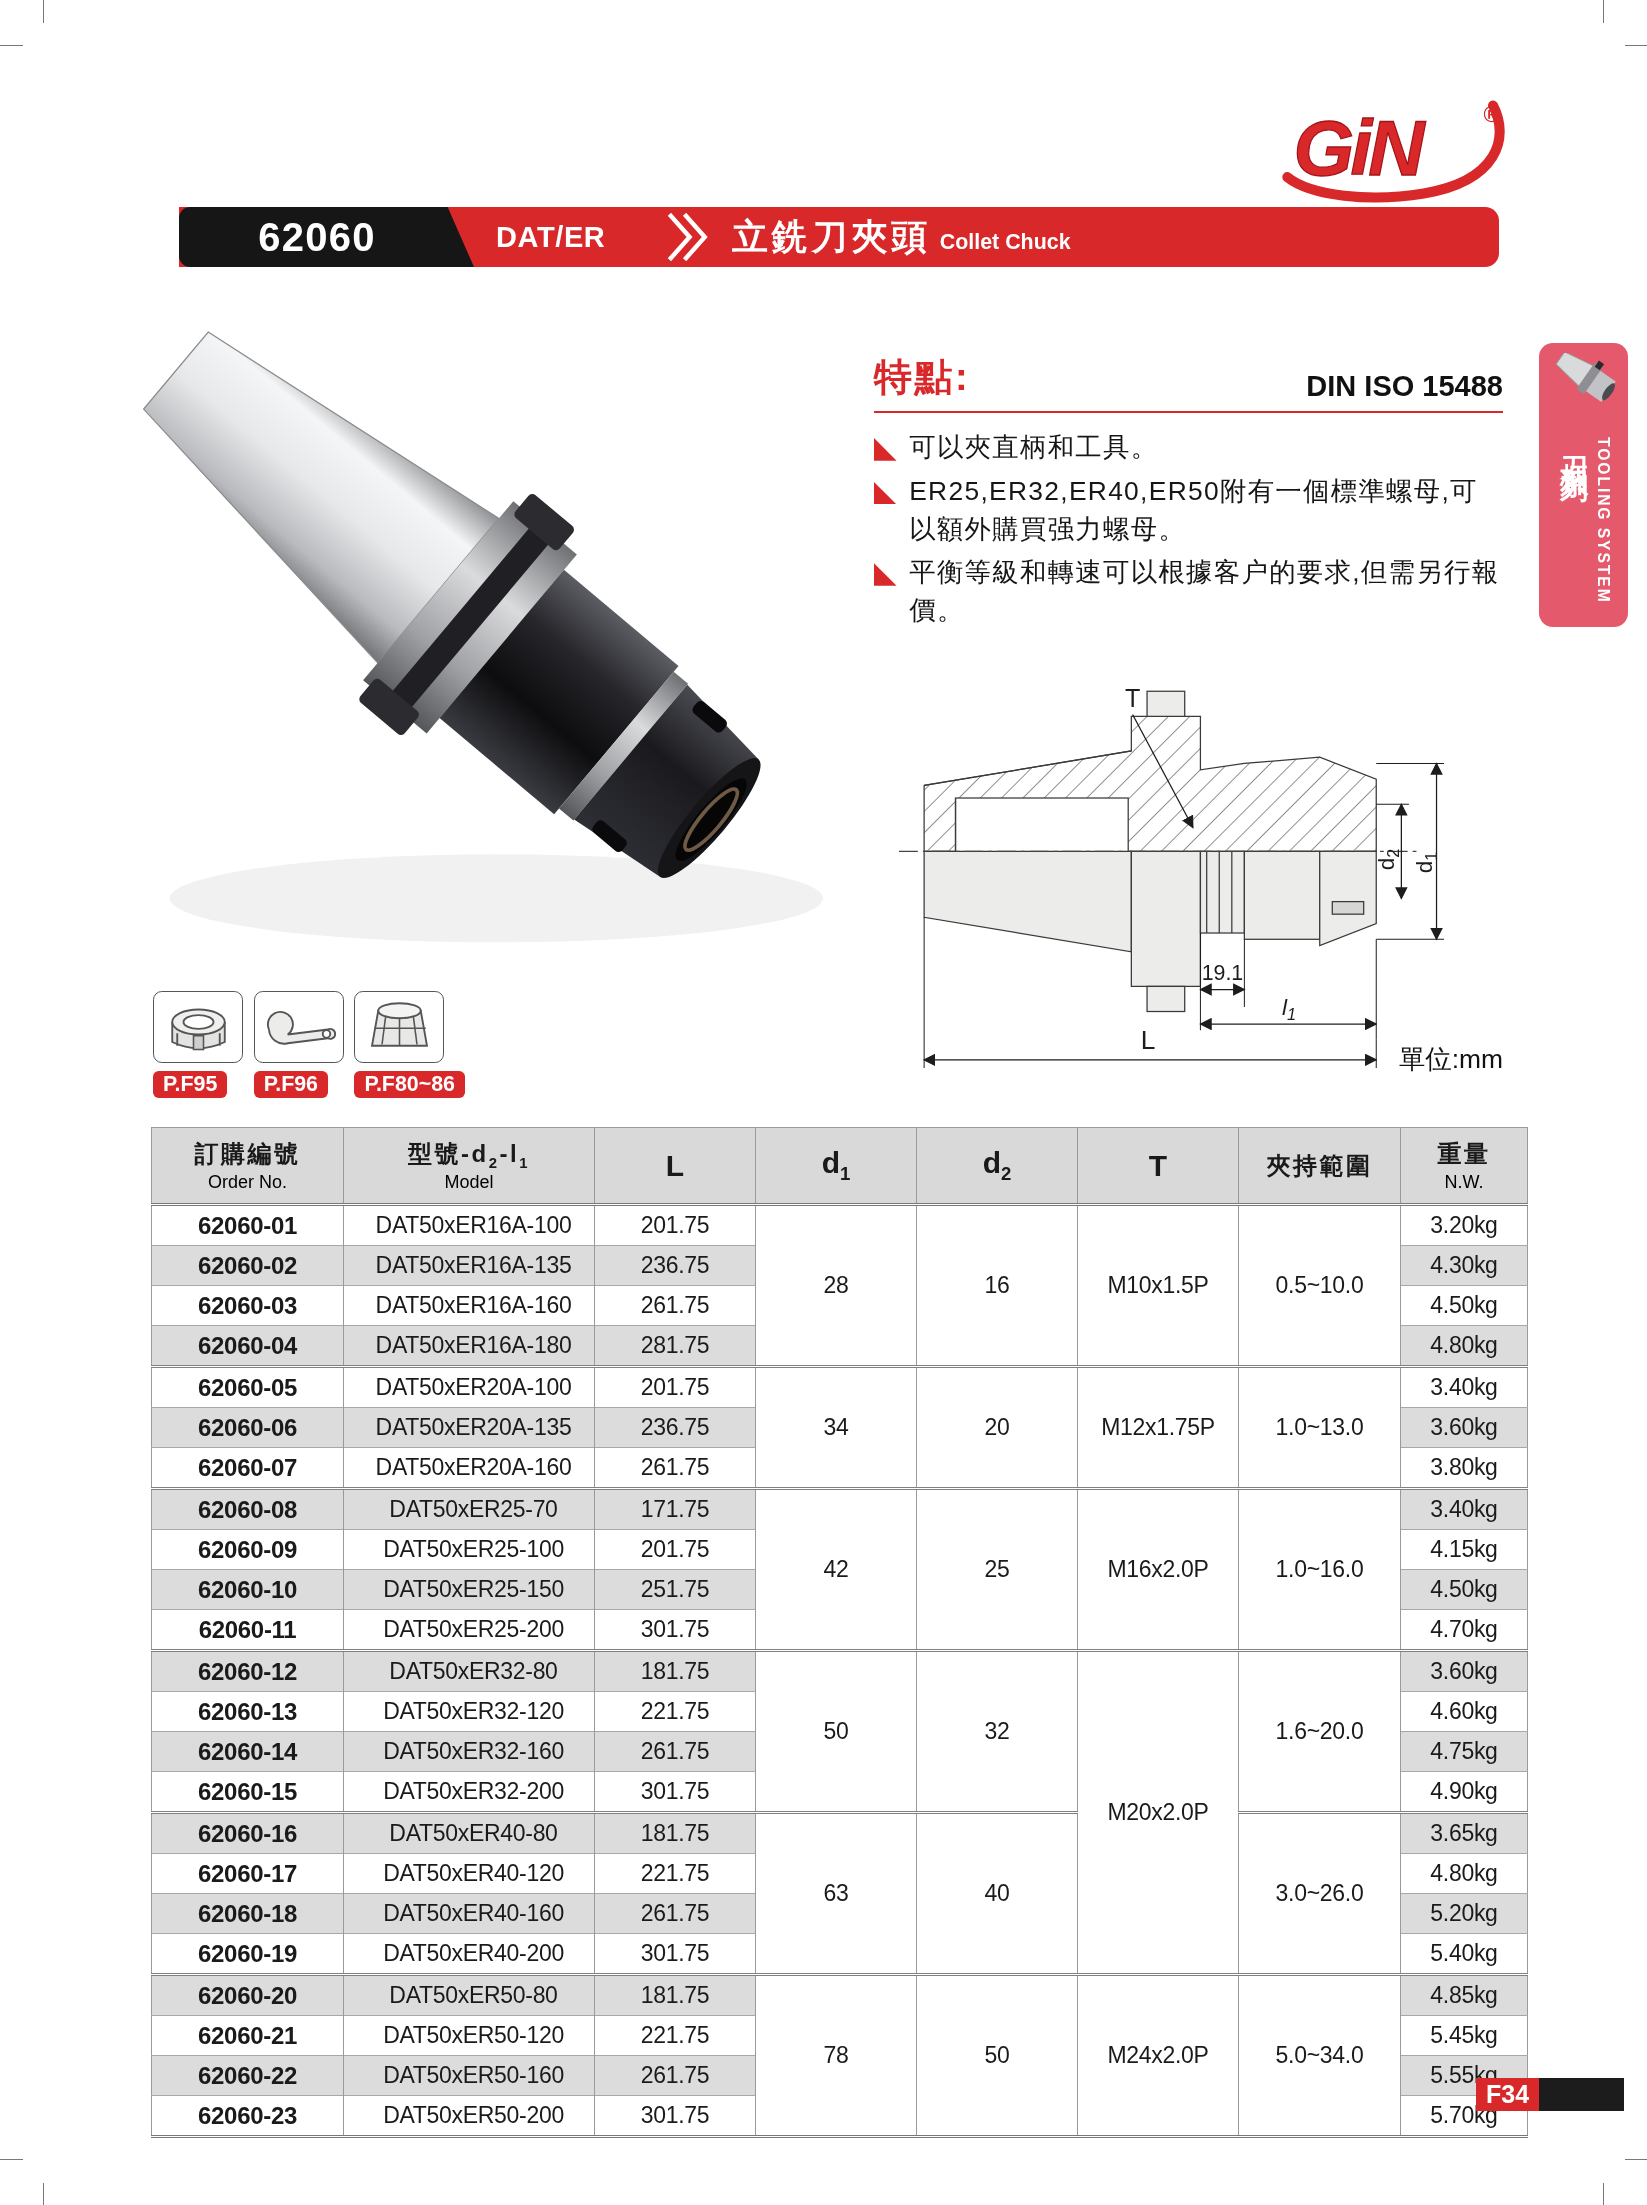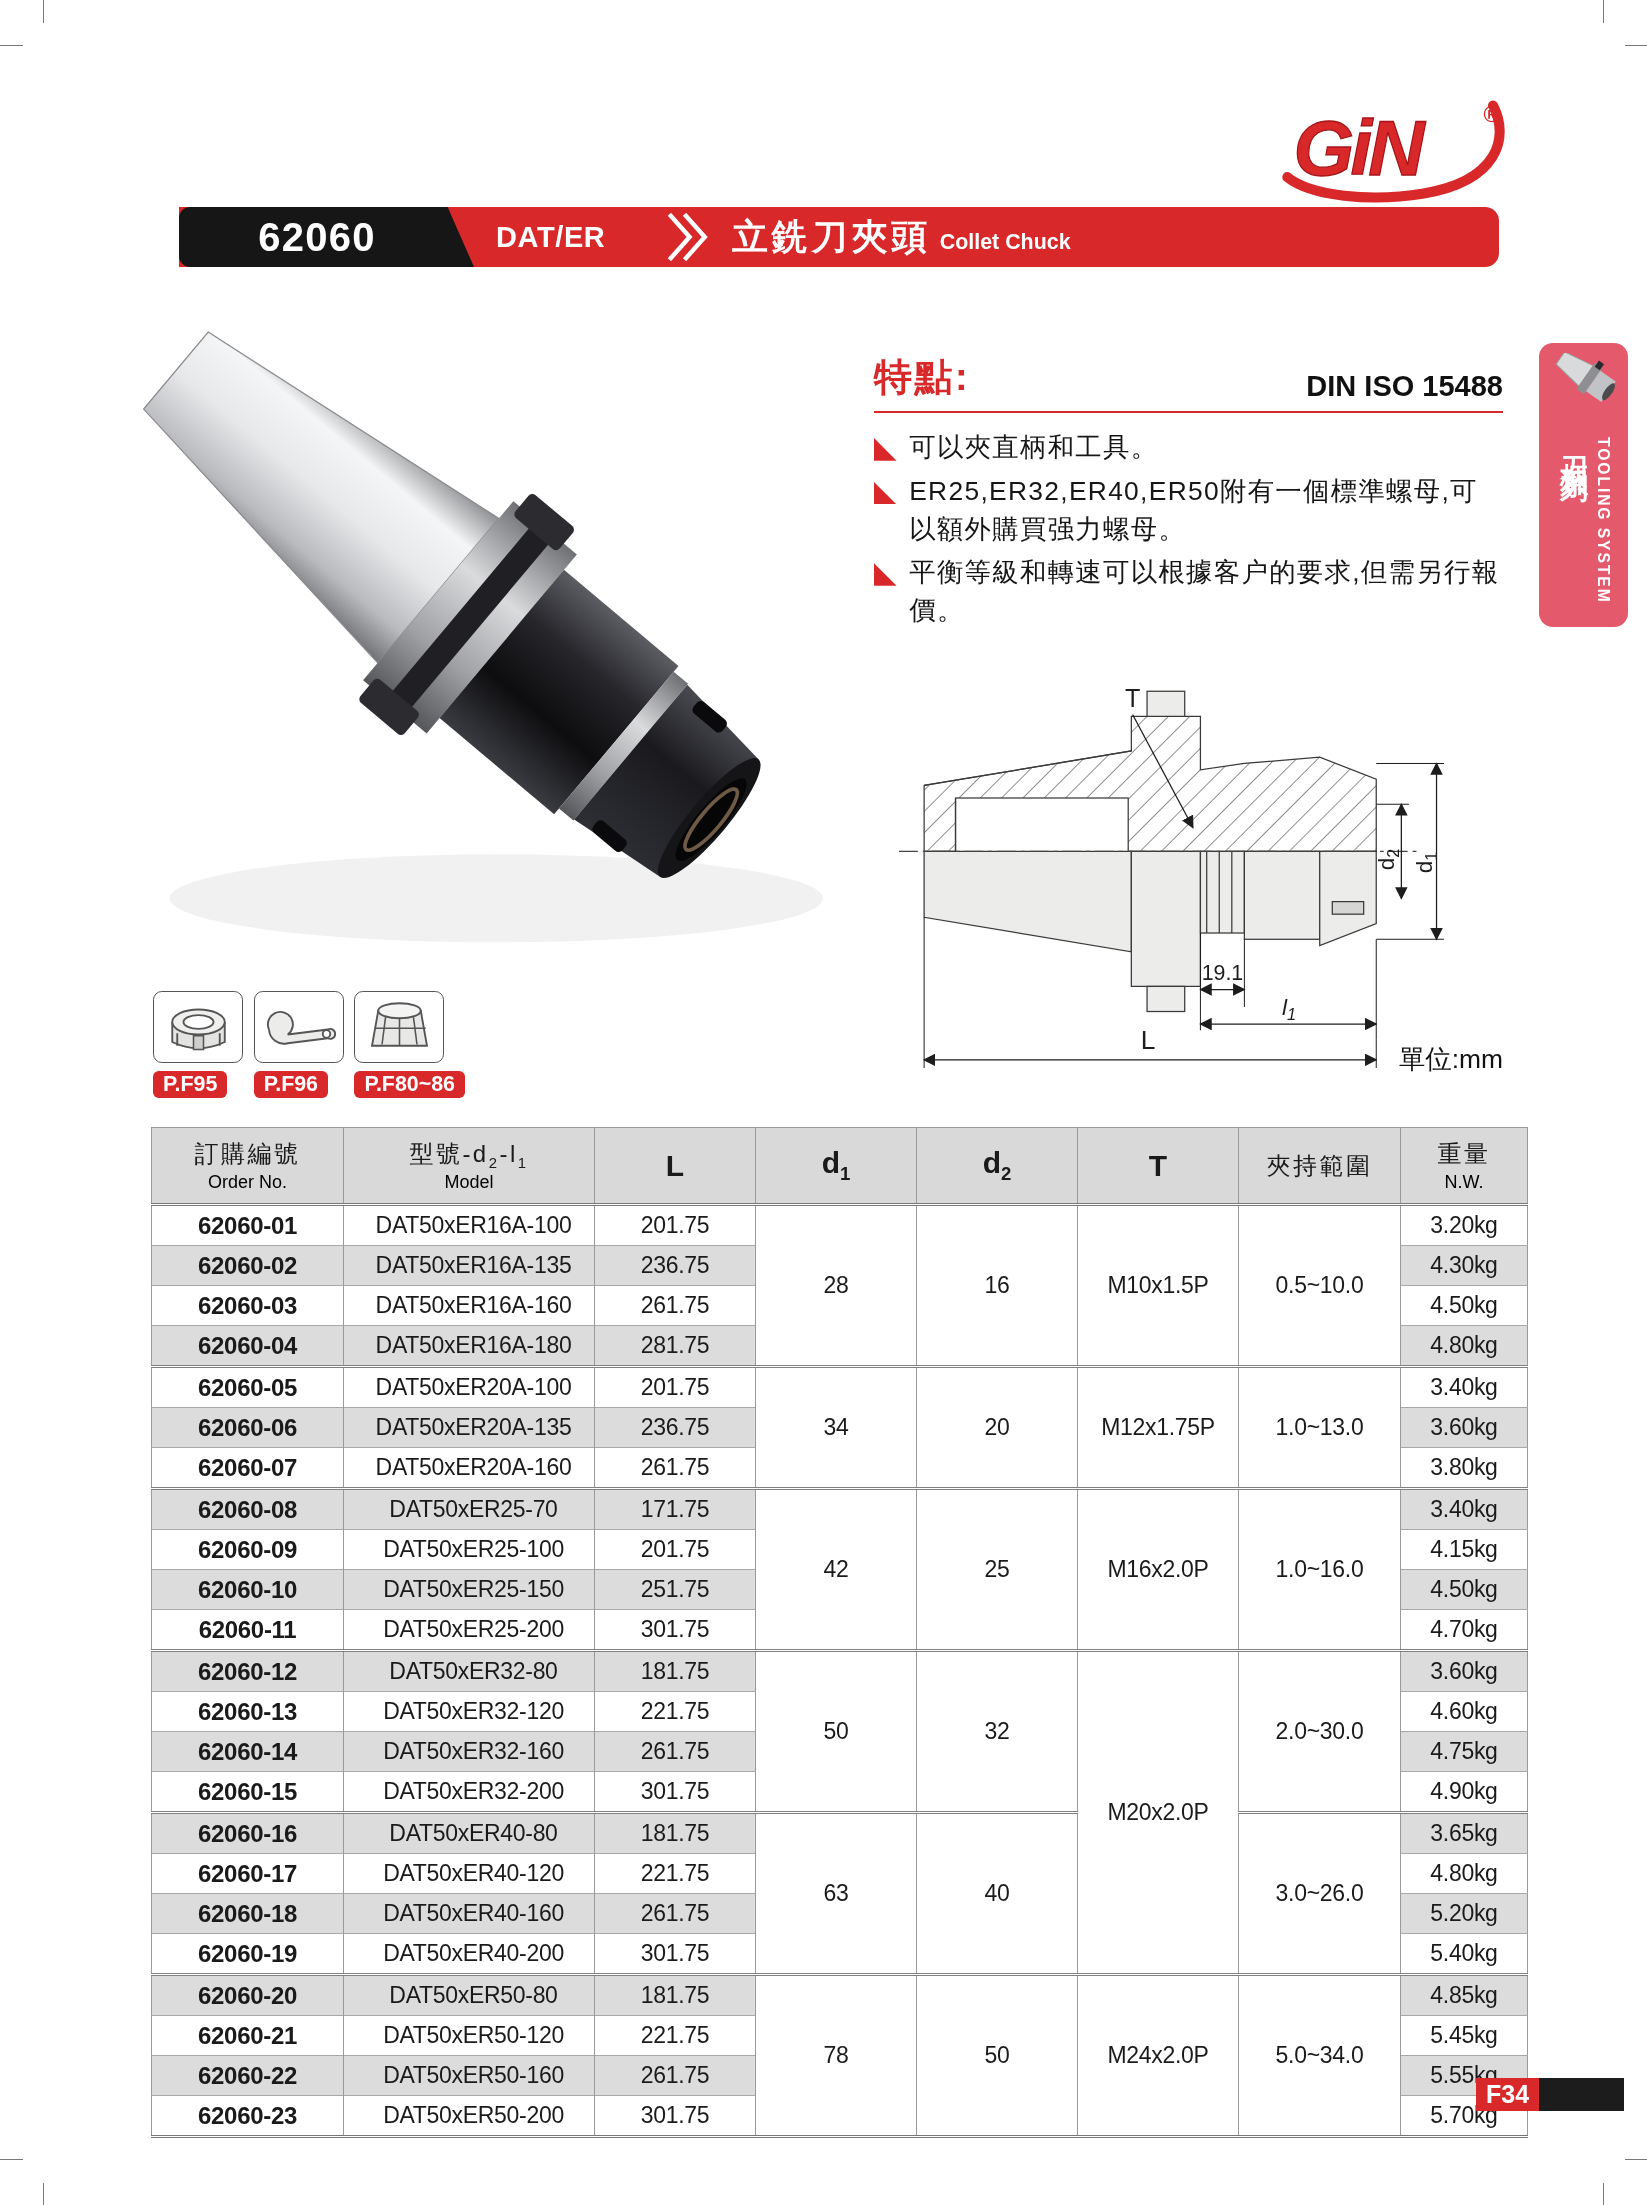--- a/index.html
+++ b/index.html
@@ -54,21 +54,21 @@
   .acc-label{margin-top:7.5px;background:#d8282a;color:#fff;font-weight:bold;font-size:21.4px;border-radius:5.7px;padding:1.3px 10px;white-space:nowrap;}
 
   
   .unit{position:absolute;left:1289px;top:1042px;width:214px;text-align:right;font-size:26.4px;color:#111;}
 
   
   table.cat{position:absolute;left:151px;top:1127px;width:1377px;border-collapse:collapse;table-layout:fixed;border:1.3px solid #9a9a9a;border-bottom:3.8px double #787878;}
   table.cat td, table.cat th{border-left:1.3px solid #9a9a9a;text-align:center;overflow:hidden;}
   table.cat td:first-child, table.cat th:first-child{border-left:none;}
   thead th{background:#d9d9d9;height:73px;border-bottom:3.8px double #787878;font-weight:normal;vertical-align:middle;}
-  .hcn{font-size:24px;font-weight:400;letter-spacing:2.5px;display:block;}
+  .hcn{font-size:24px;font-weight:700;letter-spacing:2.5px;display:block;}
   .hen{font-size:18px;color:#000000;display:block;margin-top:2px;}
   .hbig{font-size:30px;font-weight:bold;}
   .hsub{font-size:0.62em;vertical-align:sub;}
   tbody td{height:37px;font-size:23px;letter-spacing:-0.3px;border-top:0.6px solid #a8a8a8;background:#fff;}
   tbody tr:nth-child(even) td{background:#dcdcdc;}
   tbody tr td.m{background:#fff;}
   tbody tr.gs td{border-top:3.8px double #808080;}
   tbody tr:first-child td{border-top:none;}
   td.c-order{font-weight:bold;font-size:24px;}
   td.c-model{text-align:left;padding-left:10px;}
@@ -417,21 +417,21 @@
           <td class="c-w">4.70kg</td>
         </tr>
 
       <tr class="gs">
         <td class="c-order">62060-12</td>
         <td class="c-model">DAT50xER32-80</td>
         <td>181.75</td>
         <td class="m" rowspan="4">50</td>
         <td class="m" rowspan="4">32</td>
         <td class="m" rowspan="8">M20x2.0P</td>
-        <td class="m" rowspan="4">2.0~30.0</td>
+        <td class="m" rowspan="4">1.6~20.0</td>
         <td class="c-w">3.60kg</td>
       </tr>
       <tr>
           <td class="c-order">62060-13</td>
           <td class="c-model">DAT50xER32-120</td>
           <td>221.75</td>
           <td class="c-w">4.60kg</td>
         </tr>
       <tr>
           <td class="c-order">62060-14</td>

